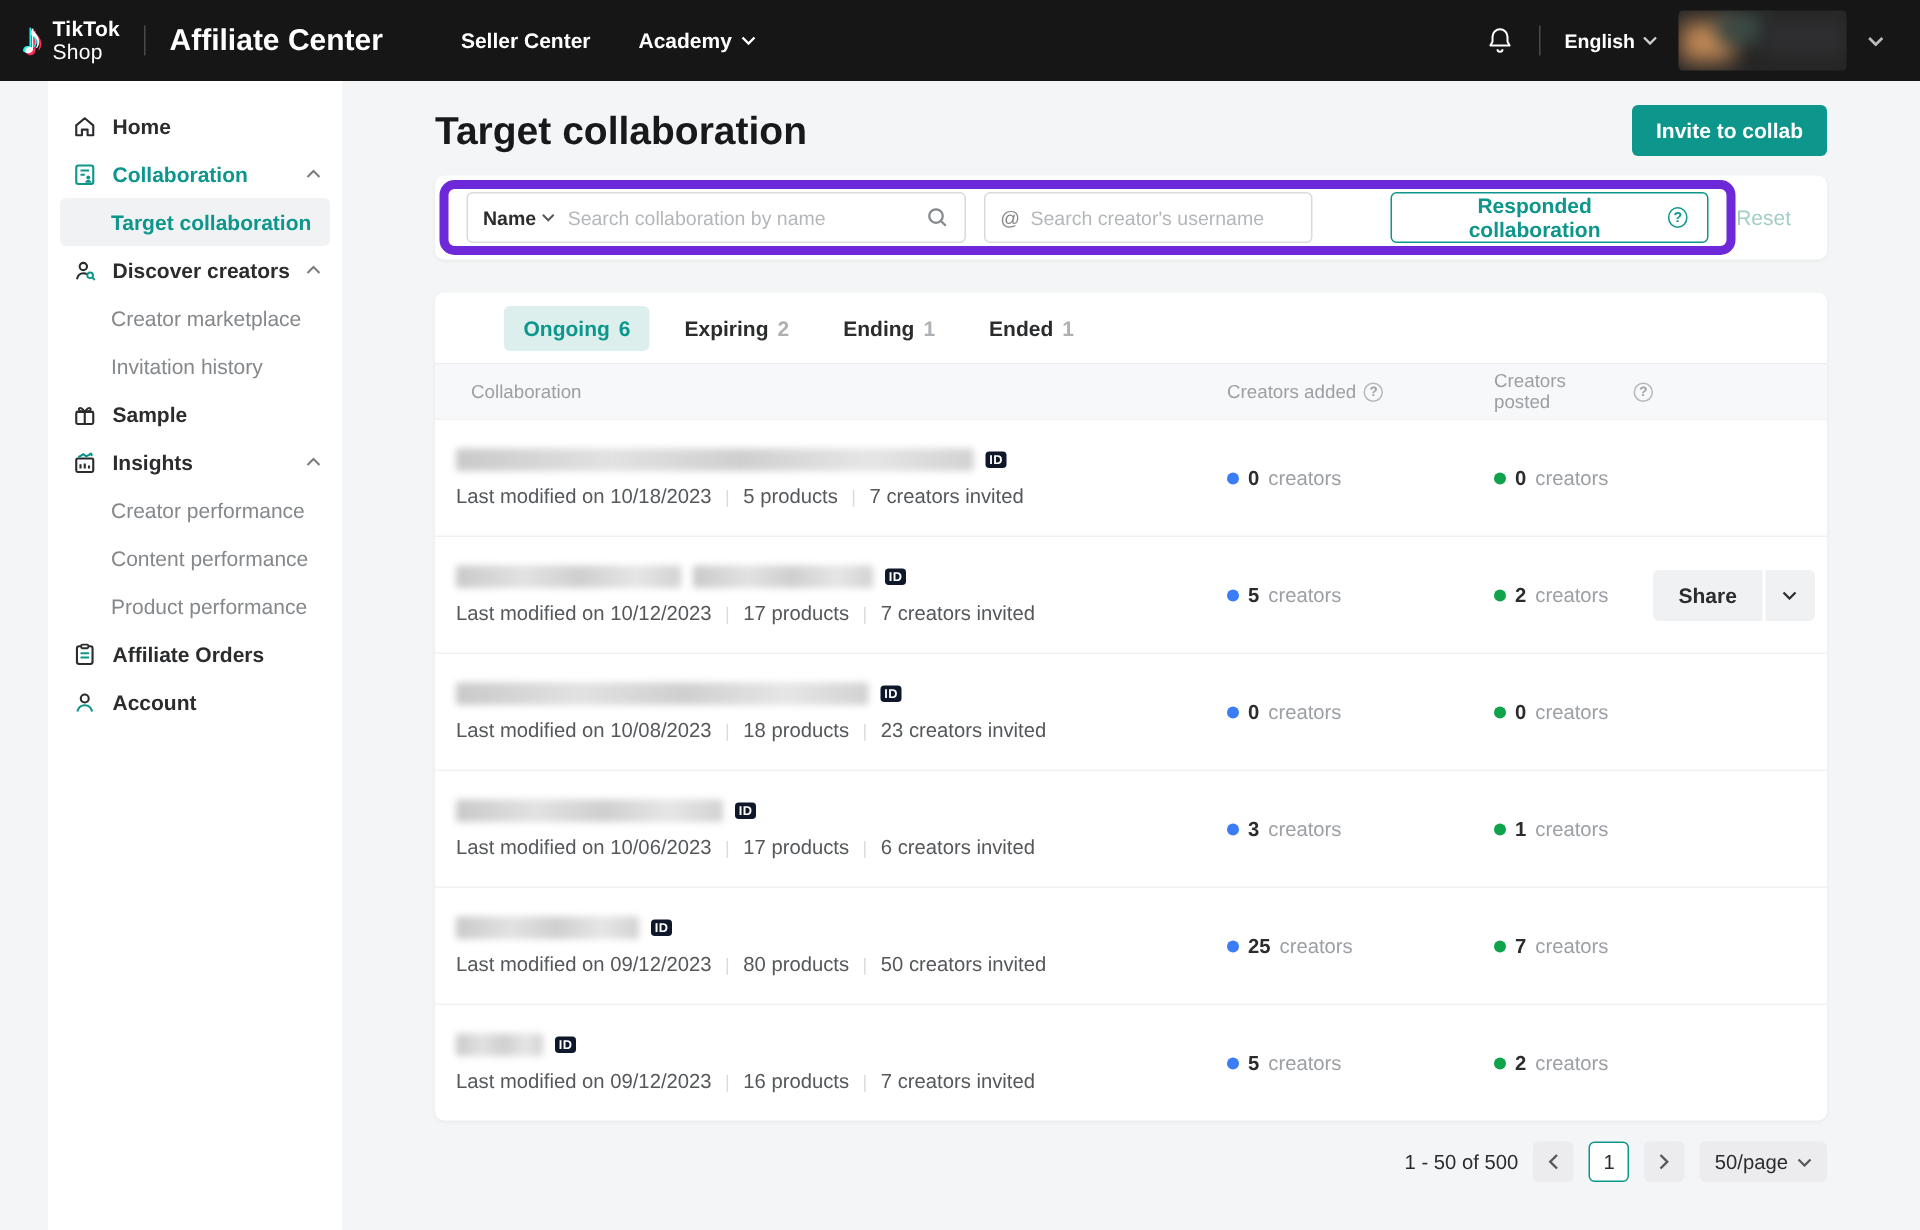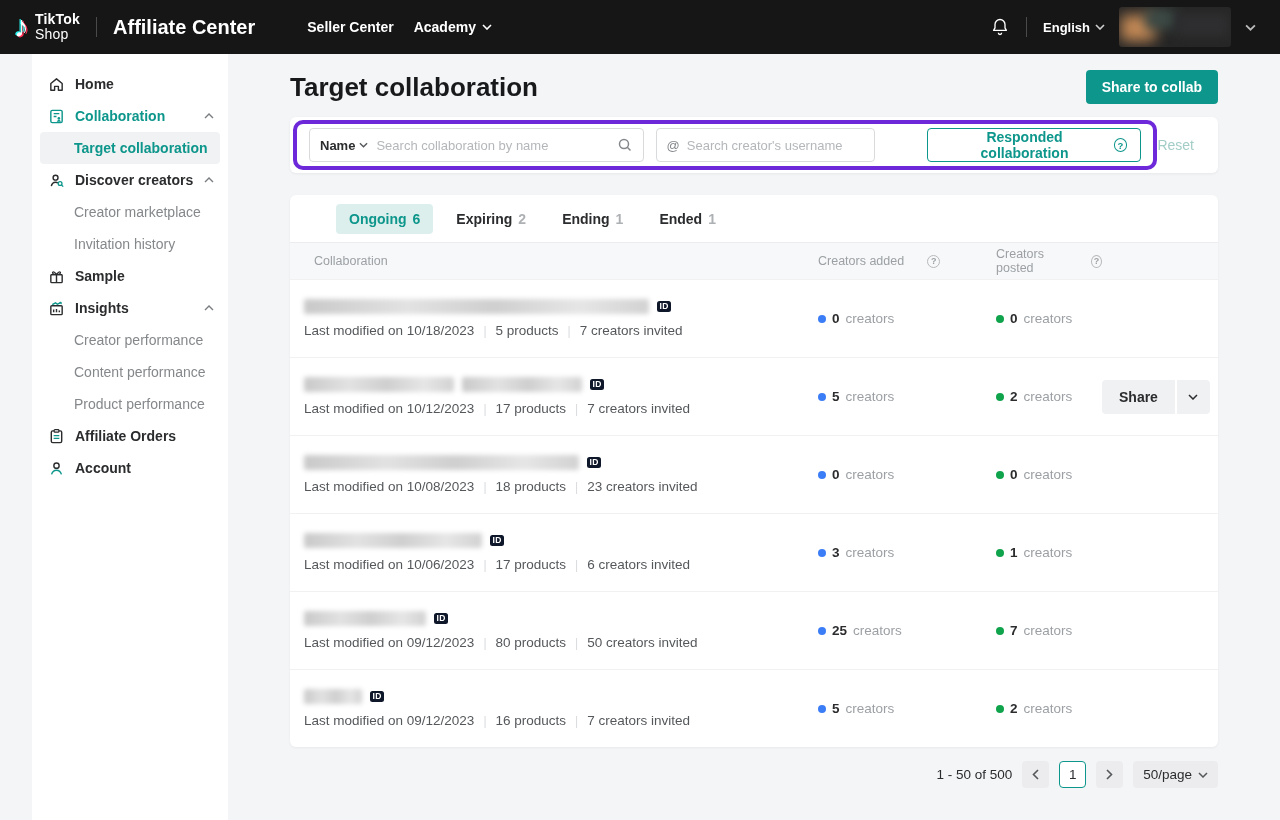--- a/index.html
+++ b/index.html
@@ -5,21 +5,21 @@
   * { margin:0; padding:0; box-sizing:border-box; }
   html,body { width:1280px; height:820px; font-family:"Liberation Sans", sans-serif; background:#f4f5f6; overflow:hidden; }
 
   
   .topbar { height:54px; background:#161616; display:flex; align-items:center; padding:0 24px 0 14px; color:#fff; }
   .logo-note { font-size:30px; line-height:1; color:#fff; text-shadow:-1.5px -1px 0 #25f4ee, 1.5px 1px 0 #fe2c55; margin-right:6px; }
   .logo-text { font-size:14px; font-weight:700; line-height:1.05; letter-spacing:.2px; }
   .logo-text .shop { font-weight:400; }
   .topbar-divider { width:1px; height:20px; background:#4a4a4a; margin:0 16px; }
   .app-title { font-size:20px; font-weight:700; margin-right:52px; }
-  .top-nav { display:flex; align-items:center; gap:20px; font-size:14px; font-weight:600; }
+  .top-nav { display:flex; align-items:center; gap:32px; font-size:14px; font-weight:600; }
   .top-nav .nav-item { display:flex; align-items:center; gap:6px; cursor:pointer; }
   .top-right { margin-left:auto; display:flex; align-items:center; gap:14px; }
   .bell { width:20px; height:20px; }
   .lang { font-size:13px; font-weight:600; display:flex; align-items:center; gap:5px; }
   .avatar-blur { width:112px; height:40px; border-radius:3px; overflow:hidden; position:relative; background:#262626; }
   .avatar-blur .b1 { position:absolute; left:2px; top:8px; width:34px; height:26px; background:#c58a56; filter:blur(7px); }
   .avatar-blur .b2 { position:absolute; left:26px; top:2px; width:30px; height:20px; background:#3c4a46; filter:blur(6px); }
   .avatar-blur .b3 { position:absolute; left:58px; top:6px; width:52px; height:24px; background:#2e2e30; filter:blur(5px); }
   .chev { display:inline-block; }
 
@@ -39,21 +39,21 @@
   .side-child .pill { display:flex; align-items:center; width:100%; height:32px; padding-left:34px; border-radius:4px; }
   .side-child.selected-wrap .pill { background:#f1f2f3; color:#0d968b; font-weight:700; }
 
   
   .page-head { display:flex; align-items:center; justify-content:space-between; padding-top:16px; }
   .page-title { font-size:26px; font-weight:700; color:#18191b; }
   .btn-primary { background:#0d968b; color:#fff; font-size:14px; font-weight:600; border:none; border-radius:4px; padding:9px 16px; cursor:pointer; font-family:inherit; }
 
   
   .filter-card { margin-top:13px; background:#fff; border-radius:6px; box-shadow:0 1px 3px rgba(0,0,0,.06); display:flex; align-items:center; padding:3px 24px 3px 3px; height:56px; }
-  .highlight { display:flex; align-items:center; gap:12px; border:4px solid #6d28d9; border-radius:10px; padding:6px 12px 6px 12px; height:50px; }
+  .highlight { display:flex; align-items:center; gap:12px; border:6px solid #6d28d9; border-radius:10px; padding:6px 12px 6px 12px; height:50px; }
   .input-wrap { display:flex; align-items:center; border:1px solid #d8dadc; border-radius:4px; height:34px; background:#fff; padding:0 10px; }
   .input-wrap.name-input { width:338px; }
   .input-wrap.user-input { width:222px; }
   .prefix-label { font-size:13px; font-weight:600; color:#2b2c2e; display:flex; align-items:center; gap:4px; margin-right:8px; }
   .prefix-at { font-size:13px; color:#85888b; margin-right:7px; }
   .input-wrap input { border:none; outline:none; flex:1; font-size:13px; font-family:inherit; color:#000000; background:transparent; min-width:0; }
   .input-wrap input::placeholder { color:#b4b7ba; }
   .btn-outline-teal { display:flex; align-items:center; gap:6px; border:1px solid #0d968b; color:#0d968b; background:#fff; font-size:14px; font-weight:600; border-radius:4px; height:34px; padding:0 13px; cursor:pointer; font-family:inherit;margin-left:40px; }
   .qmark { display:inline-flex; align-items:center; justify-content:center; width:14px; height:14px; border:1px solid currentColor; border-radius:50%; font-size:9.5px; font-weight:700; }
   .reset-link { margin-left:auto; font-size:14px; color:#a3cdc7; cursor:pointer; }
@@ -62,21 +62,21 @@
   .list-card { margin-top:22px; background:#fff; border-radius:6px; box-shadow:0 1px 3px rgba(0,0,0,.05); overflow:hidden; }
   .tabs-row { display:flex; align-items:center; gap:10px; padding:8px 16px; height:48px; border-bottom:1px solid #ececee; }
   .tab { display:flex; align-items:center; gap:6px; font-size:14px; font-weight:700; color:#2b2c2e; padding:7px 13px; border-radius:4px; cursor:pointer; }
   .tab .count { color:#aeb1b4; font-weight:600; }
   .tab.active { background:#ddefed; color:#0d968b;margin-left:30px; }
   .tab.active .count { color:#0d968b; }
 
   .grid-row { display:grid; grid-template-columns: 1fr 178px 106px 116px; align-items:center; }
   .thead { background:#f7f8f9; height:36px; font-size:12.5px; color:#9ca0a4; }
   .thead .c-name { padding-left:24px; }
-  .th-help { display:flex; align-items:center; gap:23px; }
+  .th-help { display:flex; align-items:center; gap:5px; }
   .thead .qmark { width:13px; height:13px; font-size:9px; border-color:#b6b9bc; color:#9ca0a4; font-weight:600; }
 
   .row { height:78px; border-top:1px solid #f1f1f2; }
   .row:first-of-type { border-top:none; }
   .cell-name { padding-left:14px; }
   .name-line { display:flex; align-items:center; gap:8px; margin-bottom:9px; }
   .blurname { height:15px; border-radius:2px; background:linear-gradient(90deg,#c9c9c9,#e2e2e2 30%,#cfcfcf 55%,#e6e6e6 80%,#d2d2d2); filter:blur(2.5px); }
   .id-badge { background:#0f172a; color:#fff; font-size:8.5px; font-weight:700; border-radius:2.5px; padding:1.5px 2.5px; line-height:1; letter-spacing:.3px; }
   .meta-line { font-size:13.5px; color:#55585b; display:flex; align-items:center; gap:9px; }
   .meta-sep { color:#d9dbdd; font-size:12px; }
@@ -226,21 +226,21 @@
           <path d="M3.8 15.2c.8-3 2.9-4.4 5.2-4.4s4.4 1.4 5.2 4.4" fill="none" stroke="#0d968b" stroke-width="1.5"></path>
         </svg>
       <span>Account</span>
     </div>
   </div>
 
   <div class="main">
     <div class="main-inner">
       <div class="page-head">
         <div class="page-title">Target collaboration</div>
-        <button class="btn-primary">Share to collab</button>
+        <button class="btn-primary">Invite to collab</button>
       </div>
 
       <div class="filter-card">
         <div class="highlight">
           <div class="input-wrap name-input">
             <span class="prefix-label">
               <span>Name</span>
               <svg width="9" height="6" viewBox="0 0 10 6">
                   <polyline points="1,1 5,5 9,1" fill="none" stroke="#55585b" stroke-width="1.5"></polyline>
                 </svg>

